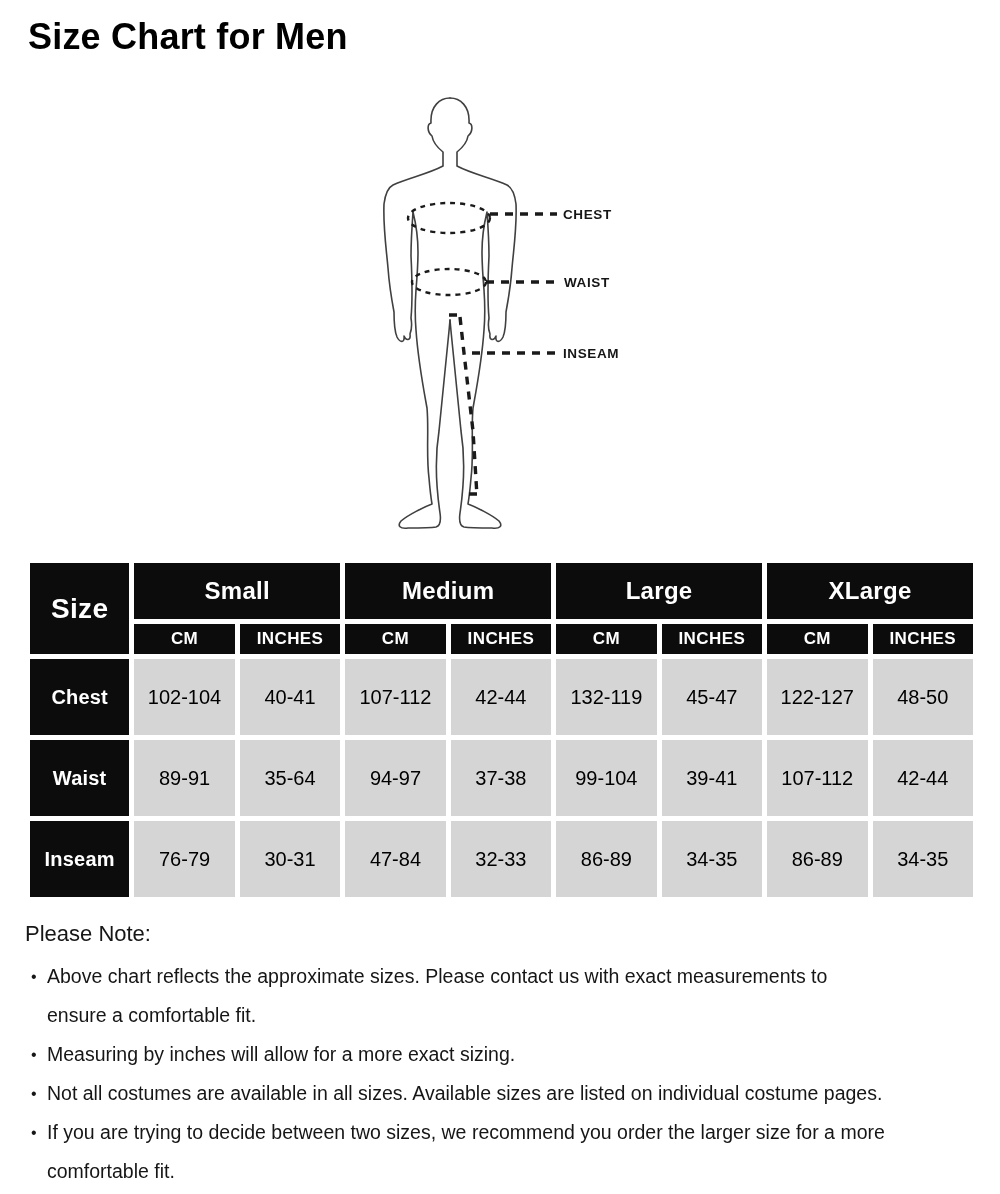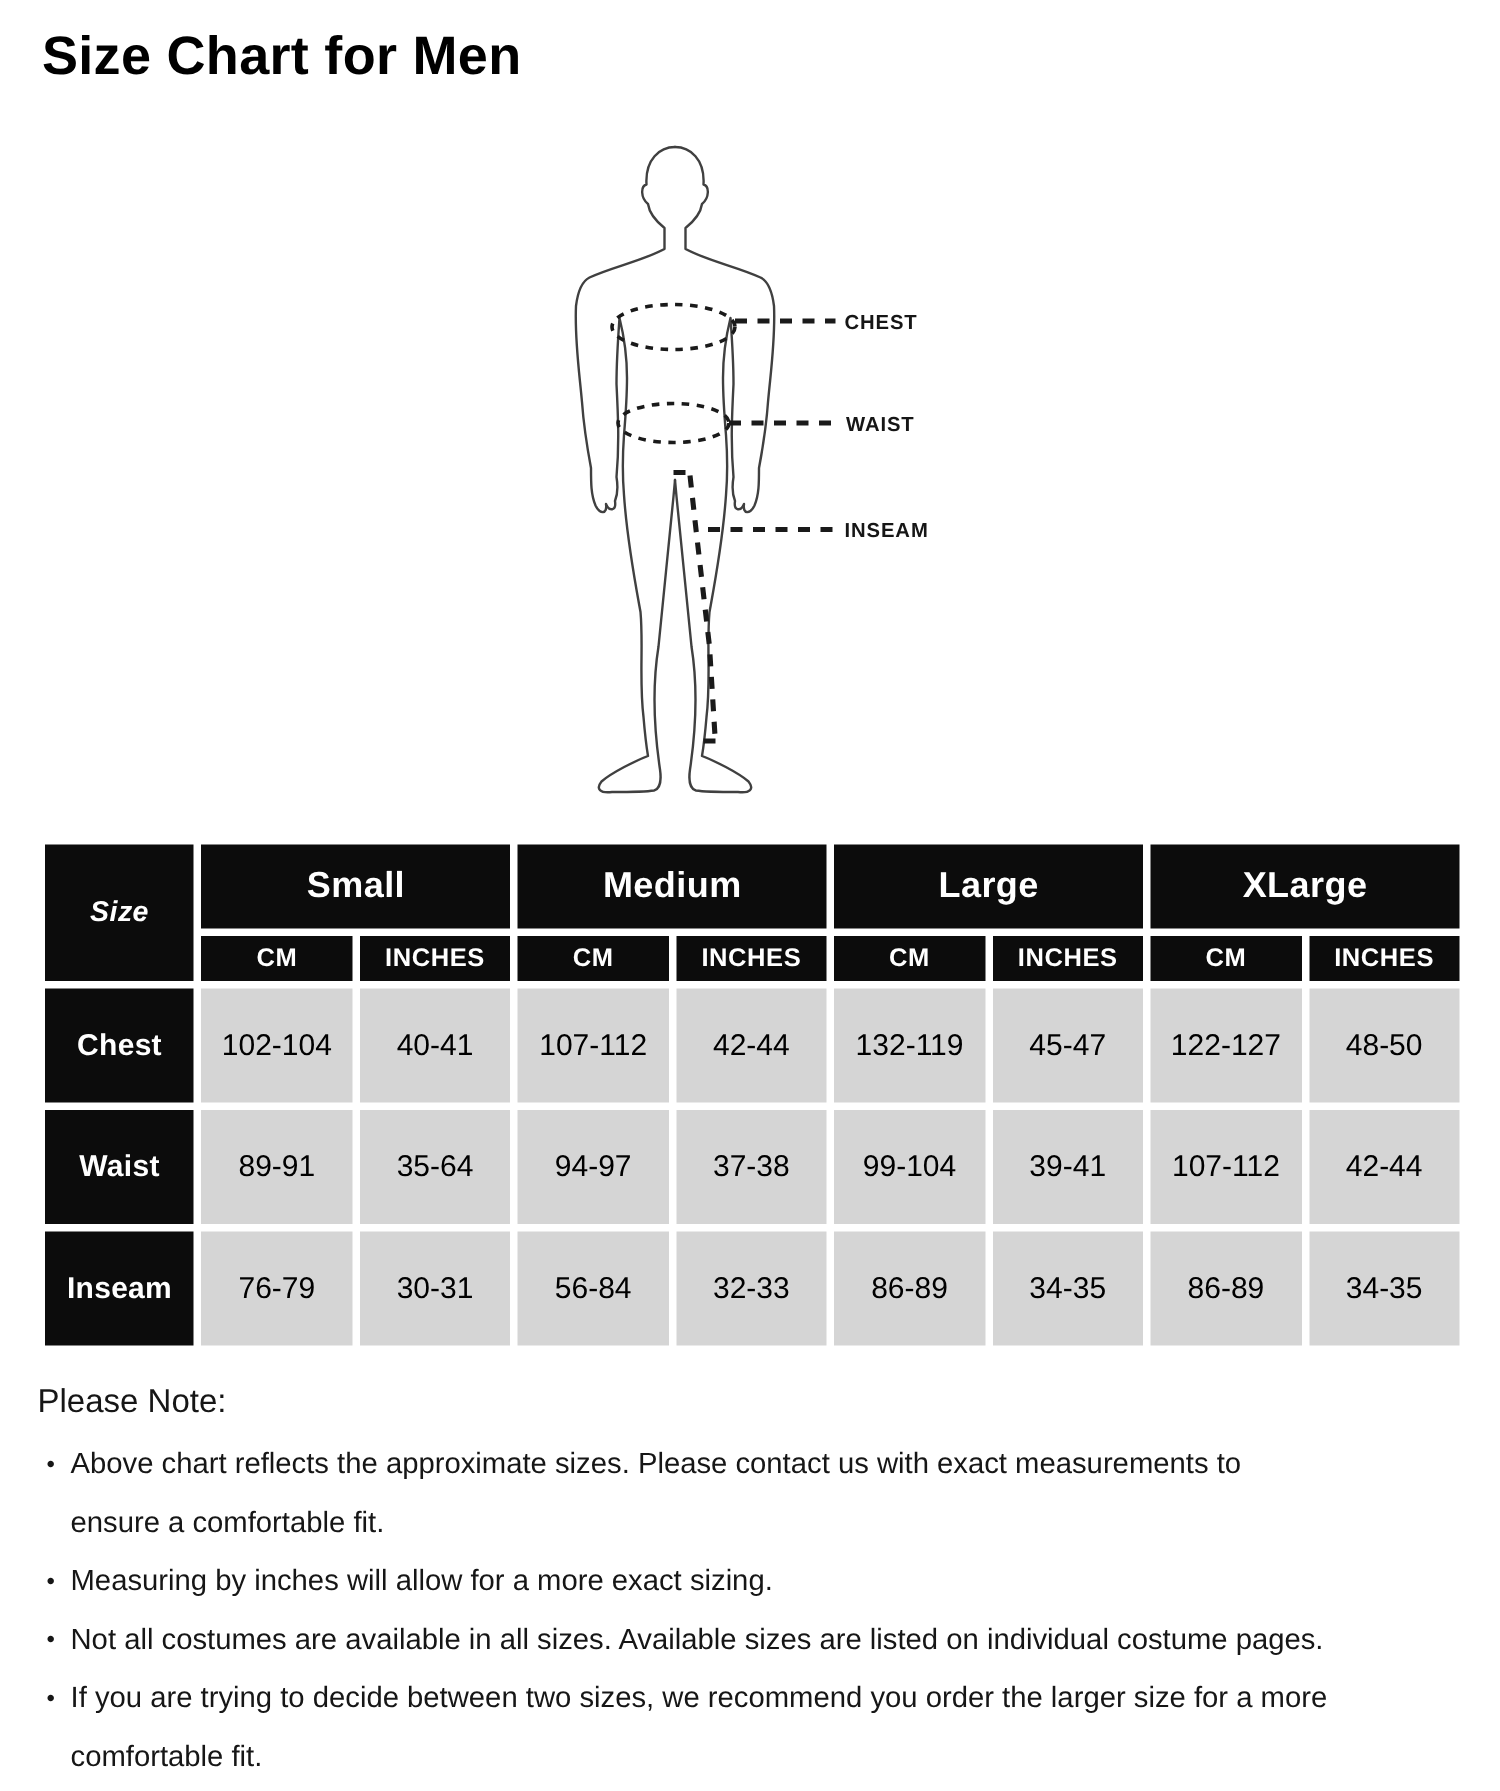--- a/index.html
+++ b/index.html
@@ -55,21 +55,21 @@
     text-align: center;
     vertical-align: middle;
     padding: 0;
     overflow: hidden;
   }
   table.size-table thead th {
     background: #0c0c0c;
     color: #ffffff;
     font-weight: bold;
   }
-  th.corner-cell   { font-size: 19px; letter-spacing: 0.3px; font-style: italic; }
+  th.corner-cell   { font-size: 28px; letter-spacing: 0.3px; }
   th.group-cell    { font-size: 24px; height: 56px; letter-spacing: 0.3px; }
   th.unit-cell     { font-size: 17px; height: 30px; letter-spacing: 0.4px; }
   table.size-table tbody th.row-label {
     background: #0c0c0c;
     color: #ffffff;
     font-weight: bold;
     font-size: 20px;
     height: 76px;
     letter-spacing: 0.2px;
   }
@@ -217,21 +217,21 @@
           <td class="value-cell">37-38</td>
           <td class="value-cell">99-104</td>
           <td class="value-cell">39-41</td>
           <td class="value-cell">107-112</td>
           <td class="value-cell">42-44</td>
         </tr>
         <tr>
           <th class="row-label">Inseam</th>
           <td class="value-cell">76-79</td>
           <td class="value-cell">30-31</td>
-          <td class="value-cell">56-84</td>
+          <td class="value-cell">47-84</td>
           <td class="value-cell">32-33</td>
           <td class="value-cell">86-89</td>
           <td class="value-cell">34-35</td>
           <td class="value-cell">86-89</td>
           <td class="value-cell">34-35</td>
         </tr>
       </tbody>
     </table>
   </div>
 

